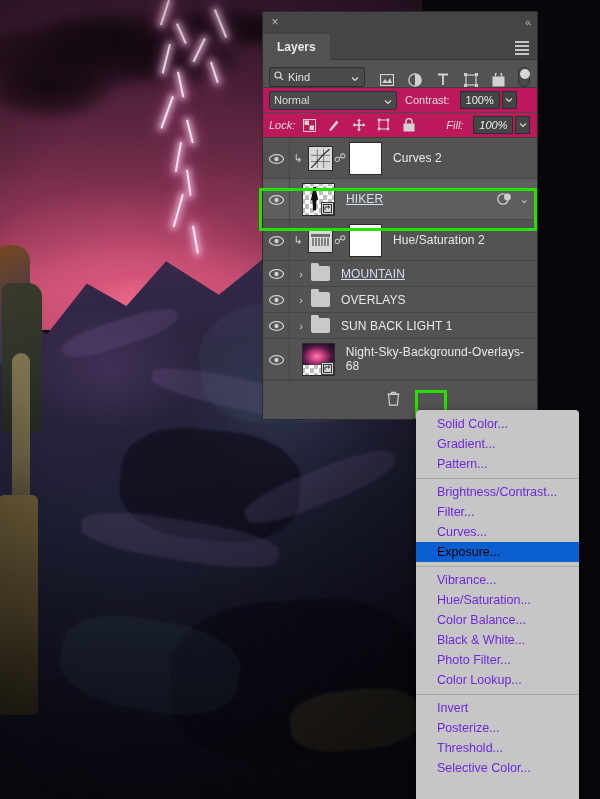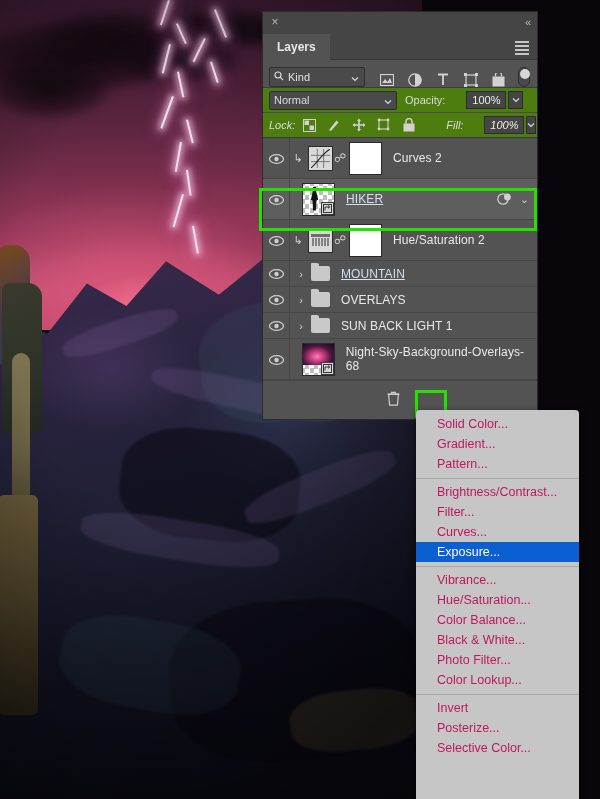--- a/index.html
+++ b/index.html
@@ -116,33 +116,33 @@
   .toggle-pill {
     margin-left: 12px; width: 12px; height: 20px; border-radius: 6px;
     background: #4a4a4a; border:1px solid #303030; position:relative; cursor:pointer;
   }
   .toggle-pill::after{
     content:""; position:absolute; left:1px; top:1px; width:10px; height:10px;
     border-radius:50%; background:#d7d7d7;
   }
 
   .blendbar, .lockbar {
-    height: 25px; background:#4d7c0f; display:flex; align-items:center;
+    height: 25px; background:#be185d; display:flex; align-items:center;
     padding: 0 6px; font-size: 11px; color:#dcdcdc;
   }
   .blendbar { border-bottom: 1px solid #4a4a4a; }
   .lockbar { border-bottom: 1px solid #3b3b3b; font-style: italic; }
   .blend-select {
     width: 128px; height: 19px; background:#4a4a4a; border:1px solid #2f2f2f; border-radius:2px;
     display:flex; align-items:center; padding:0 4px; position:relative; cursor:pointer; font-size:11px;
   }
   .blend-select .cv { position:absolute; right:4px; top:3px; }
   .lbl { margin-left: 8px; }
   .numbox {
-    margin-left:21px; height:18px; min-width:40px; background:#454545; border:1px solid #2d2d2d;
+    margin-left:10px; height:18px; min-width:40px; background:#454545; border:1px solid #2d2d2d;
     display:flex; align-items:center; justify-content:center; font-size:11px; color:#eee; cursor:text;
   }
   .stepper {
     margin-left:2px; width:15px; height:18px; background:#454545; border:1px solid #2d2d2d;
     display:flex; align-items:center; justify-content:center; cursor:pointer;
   }
   .lockicons { display:flex; align-items:center; gap:11px; margin-left:7px; }
   .lockicons .li { width:14px; height:14px; cursor:pointer; display:flex; align-items:center; justify-content:center; }
 
   .layers-list { background:#535353; }
@@ -211,23 +211,23 @@
 
   
   .ctxmenu {
     position:absolute; left: 416px; top: 410px; width: 163px; height: 389px;
     background: #c6c6c6; border-radius: 4px 4px 0 0;
     box-shadow: 0 2px 7px rgba(0,0,0,.55);
     padding: 4px 0 0 0; color:#1a1a1a; overflow:hidden;
   }
   .mi {
     height: 20px; line-height: 20px; padding-left: 21px; font-size: 12.5px;
-    white-space: nowrap; cursor: pointer; color:#be185d;
-  }
-  .mi.sel { background: #0b5fd0; color:#ffffff; }
+    white-space: nowrap; cursor: pointer; color:#6d28d9;
+  }
+  .mi.sel { background: #0b5fd0; color:#000000; }
   .msep { height: 1px; background:#a8a8a8; margin: 4px 0 3px 0; }
 </style>
 </head>
 <body>
 
 <div id="root">
 
   <div class="photo">
     <div class="sky"></div>
 
@@ -360,21 +360,21 @@
 
     <div class="blendbar">
       <div class="blend-select">
         <span>Normal</span>
         <span class="cv">
           <svg width="8" height="6" viewBox="0 0 8 6">
               <path d="M1 1.5 L4 4.5 L7 1.5" fill="none" stroke="#ddd" stroke-width="1.1"></path>
             </svg>
         </span>
       </div>
-      <span class="lbl">Opacity:</span>
+      <span class="lbl">Contrast:</span>
       <div class="numbox">100%</div>
       <div class="stepper">
         <svg width="8" height="6" viewBox="0 0 8 6">
             <path d="M1 1.5 L4 4.5 L7 1.5" fill="none" stroke="#ddd" stroke-width="1.1"></path>
           </svg>
       </div>
     </div>
 
     <div class="lockbar">
       <span>Lock:</span>
@@ -620,16 +620,17 @@
     <div class="msep"></div>
     <div class="mi">Vibrance...</div>
     <div class="mi">Hue/Saturation...</div>
     <div class="mi">Color Balance...</div>
     <div class="mi">Black &amp; White...</div>
     <div class="mi">Photo Filter...</div>
     <div class="mi">Color Lookup...</div>
     <div class="msep"></div>
     <div class="mi">Invert</div>
     <div class="mi">Posterize...</div>
+    <div class="mi">Threshold...</div>
     <div class="mi">Selective Color...</div>
   </div>
 
 </div>
 
 </body></html>

